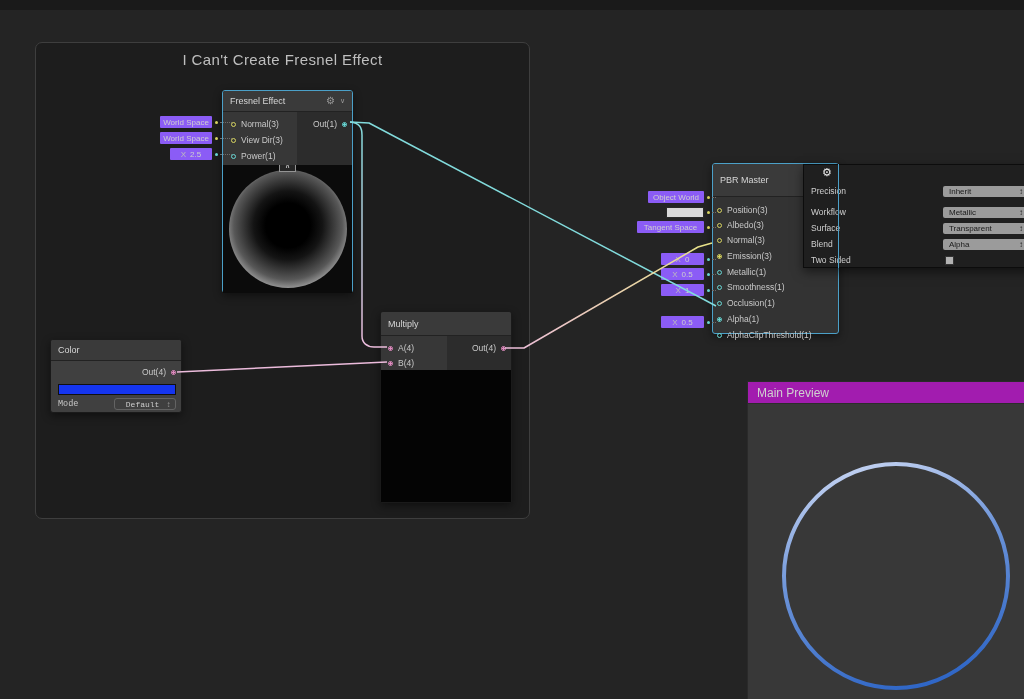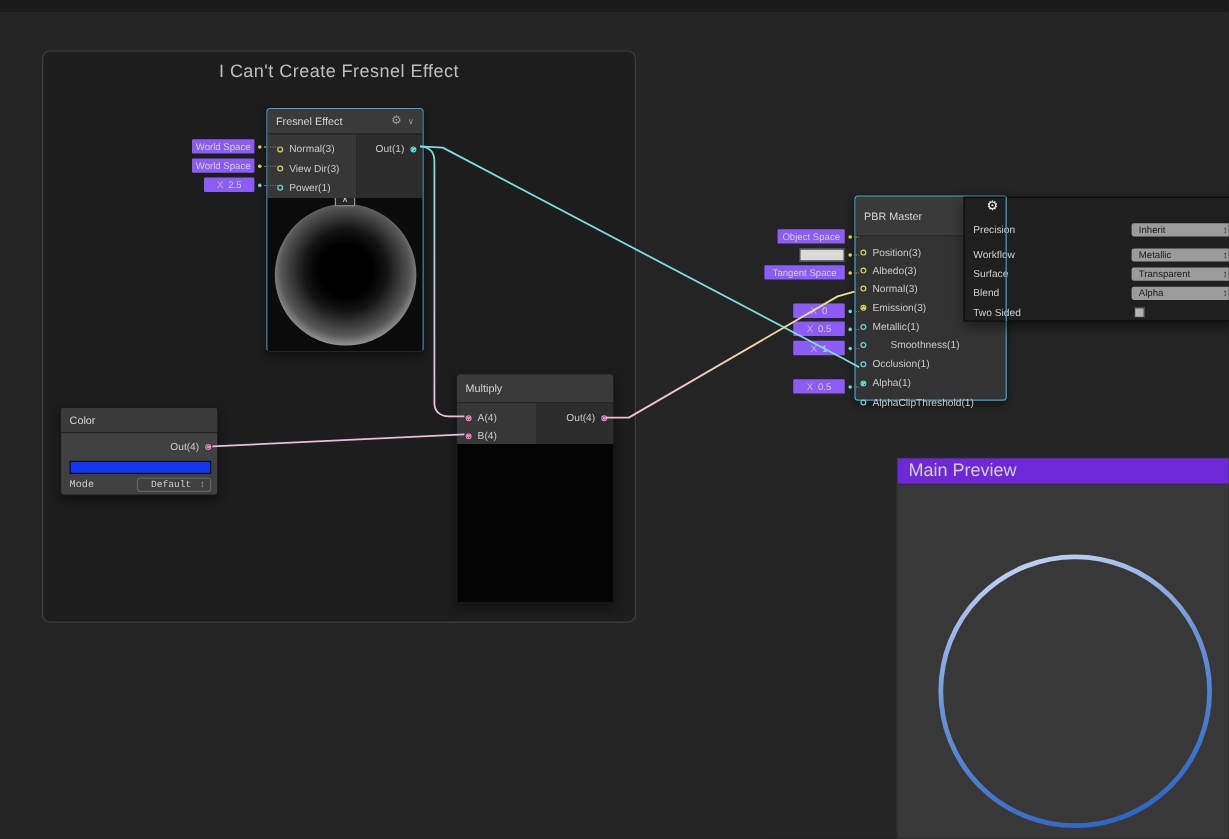--- a/index.html
+++ b/index.html
@@ -90,22 +90,22 @@
   .checkbox { position:absolute; left:134px; width:9px; height:9px; background:#b2b2b2;
     border:1px solid #333; cursor:pointer; }
   .pbr-gear { position:absolute; left:822px; top:167px; color:#efefef; font-size:11px;
     z-index:6; cursor:pointer; line-height:1; }
   .pbr-borderline { position:absolute; left:838px; top:164px; width:1px; height:104px;
     background:#4ba0c8; z-index:6; }
 
   
   .mainprev { position:absolute; left:747px; top:381px; width:277px; height:318px;
     background:#383838; border-left:1px solid #2a2a2a; border-top:1px solid #2a2a2a; z-index:4; }
-  .mphead { height:22px; background:#6d28d9; border-bottom:1px solid #2d2d2d; display:flex;
-    align-items:center; padding-left:9px; color:#d0d0d0; font-size:15px; }
+  .mphead { height:22px; background:#a21caf; border-bottom:1px solid #2d2d2d; display:flex;
+    align-items:center; padding-left:9px; color:#d0d0d0; font-size:12px; }
 </style>
 </head>
 <body>
 
 <div id="stage">
   <div class="topbar"></div>
 
   <div class="group">
     <div class="group-title">I Can't Create Fresnel Effect</div>
   </div>
@@ -240,41 +240,41 @@
           <span class="plabel">Normal(3)</span>
         </div>
       <div class="prow" style="left:4px; top:53px;">
           <span class="port pv3 filled"></span>
           <span class="plabel">Emission(3)</span>
         </div>
       <div class="prow" style="left:4px; top:69px;">
           <span class="port pv1"></span>
           <span class="plabel">Metallic(1)</span>
         </div>
-      <div class="prow" style="left:4px; top:84px;gap:15px;">
+      <div class="prow" style="left:4px; top:84px;">
           <span class="port pv1"></span>
           <span class="plabel">Smoothness(1)</span>
         </div>
       <div class="prow" style="left:4px; top:100px;">
           <span class="port pv1"></span>
           <span class="plabel">Occlusion(1)</span>
         </div>
       <div class="prow" style="left:4px; top:116px;">
           <span class="port pv1 filled"></span>
           <span class="plabel">Alpha(1)</span>
         </div>
       <div class="prow" style="left:4px; top:132px;">
           <span class="port pv1"></span>
           <span class="plabel">AlphaClipThreshold(1)</span>
         </div>
     </div>
   </div>
 
   <div class="widget" style="left:648px; top:191px;">
-    <span class="wbox" style="width:56px;">Object Space</span>
+    <span class="wbox" style="width:56px;">Object World</span>
     <span class="wdot d3"></span>
     <span class="wdash" style="width:4px;"></span>
   </div>
   <div class="widget" style="left:666px; top:206px;">
     <span class="alb"></span>
     <span class="wdot d3"></span>
     <span class="wdash" style="width:4px;"></span>
   </div>
   <div class="widget" style="left:637px; top:221px;">
     <span class="wbox" style="width:67px;">Tangent Space</span>

